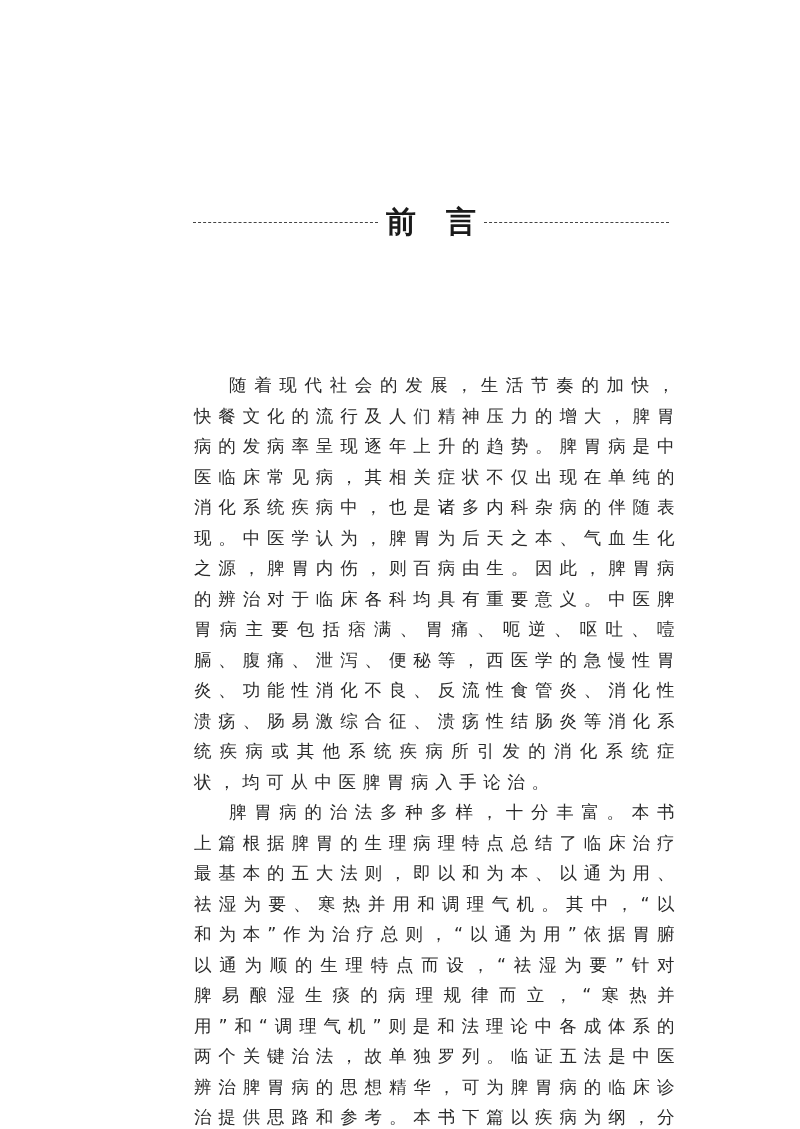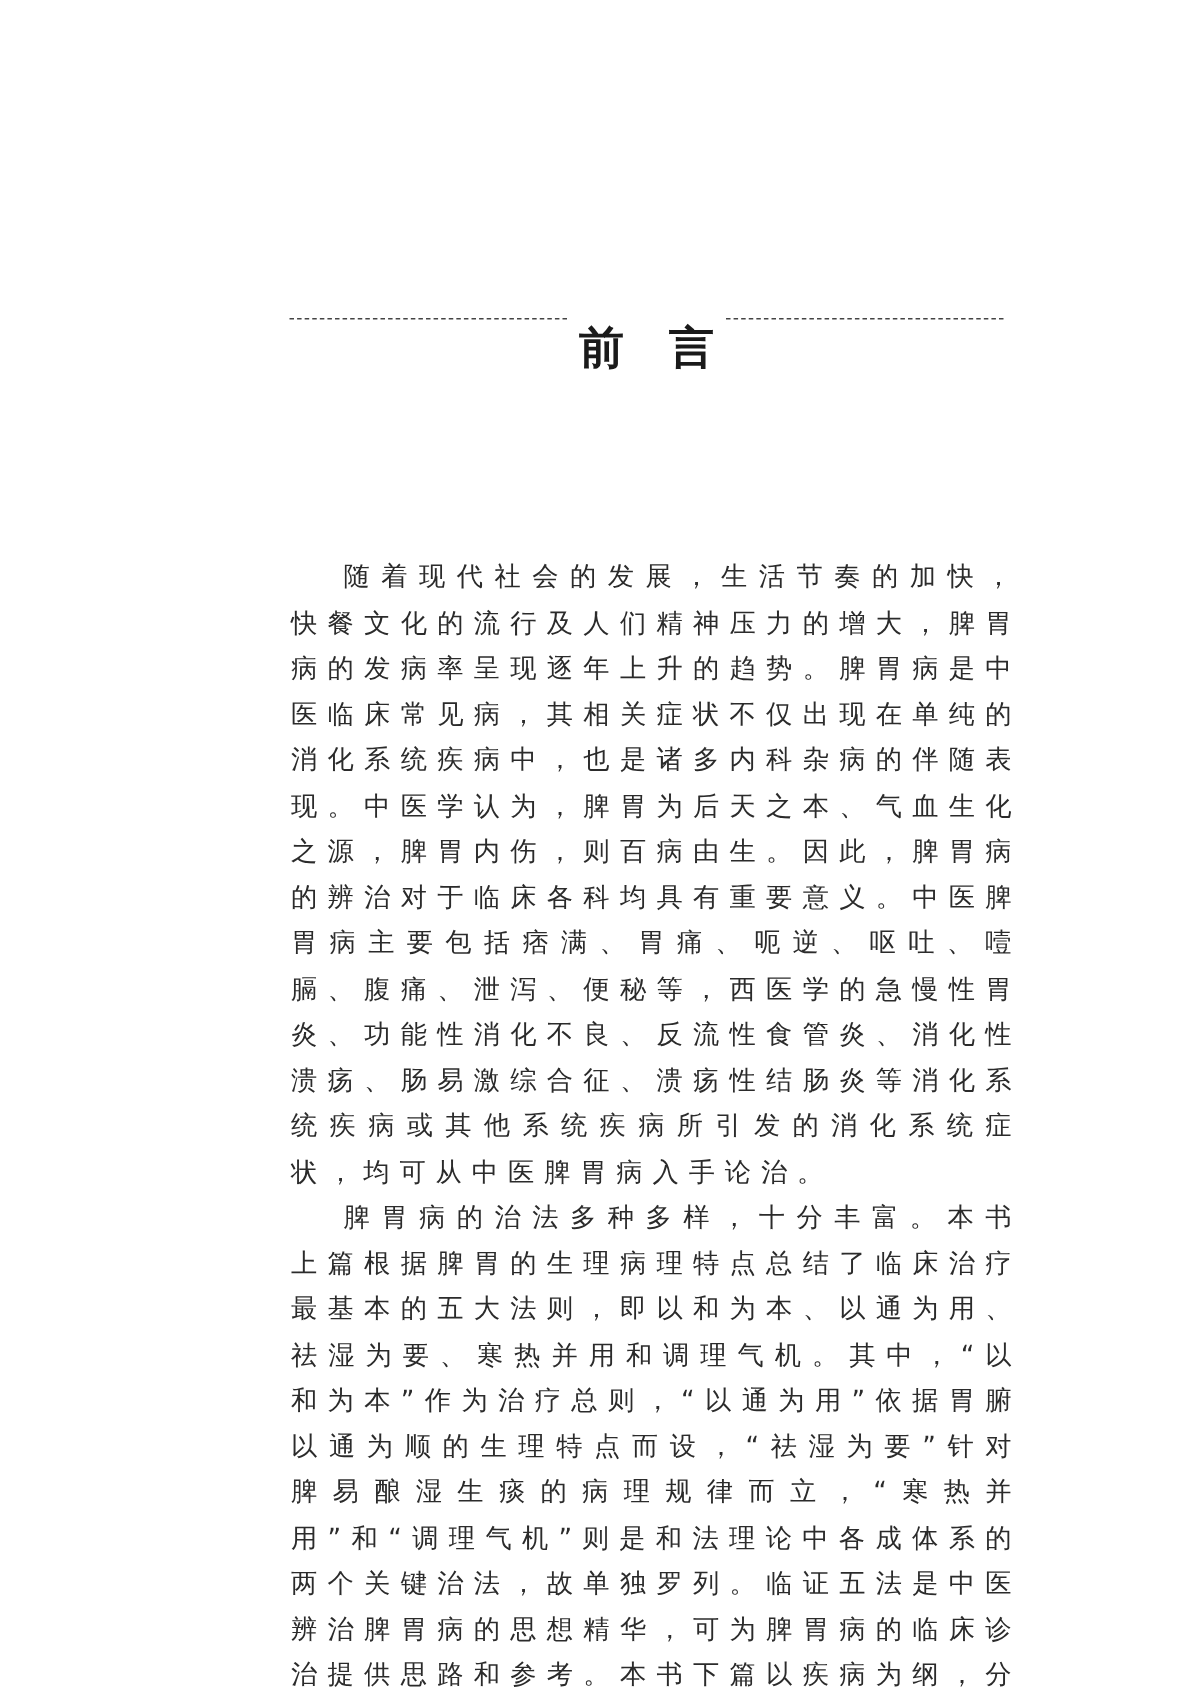--- a/index.html
+++ b/index.html
@@ -11,25 +11,25 @@
       width: 800px;
       height: 1129px;
       position: relative;
       overflow: hidden;
       font-family: "DejaVu Serif", "Liberation Serif", serif;
       color: #2a2a2a;
     }
     .heading {
       position: absolute;
       left: 193px;
-      top: 212px;
+      top: 200px;
       width: 476px;
       height: 44px;
       display: flex;
-      align-items: flex-start;
+      align-items: center;
     }
     .heading .rule {
       flex: 1;
       height: 0;
       border-top: 1px dashed #444;
     }
     .heading .title {
       padding: 0 8px;
       font-size: 30px;
       font-weight: bold;

